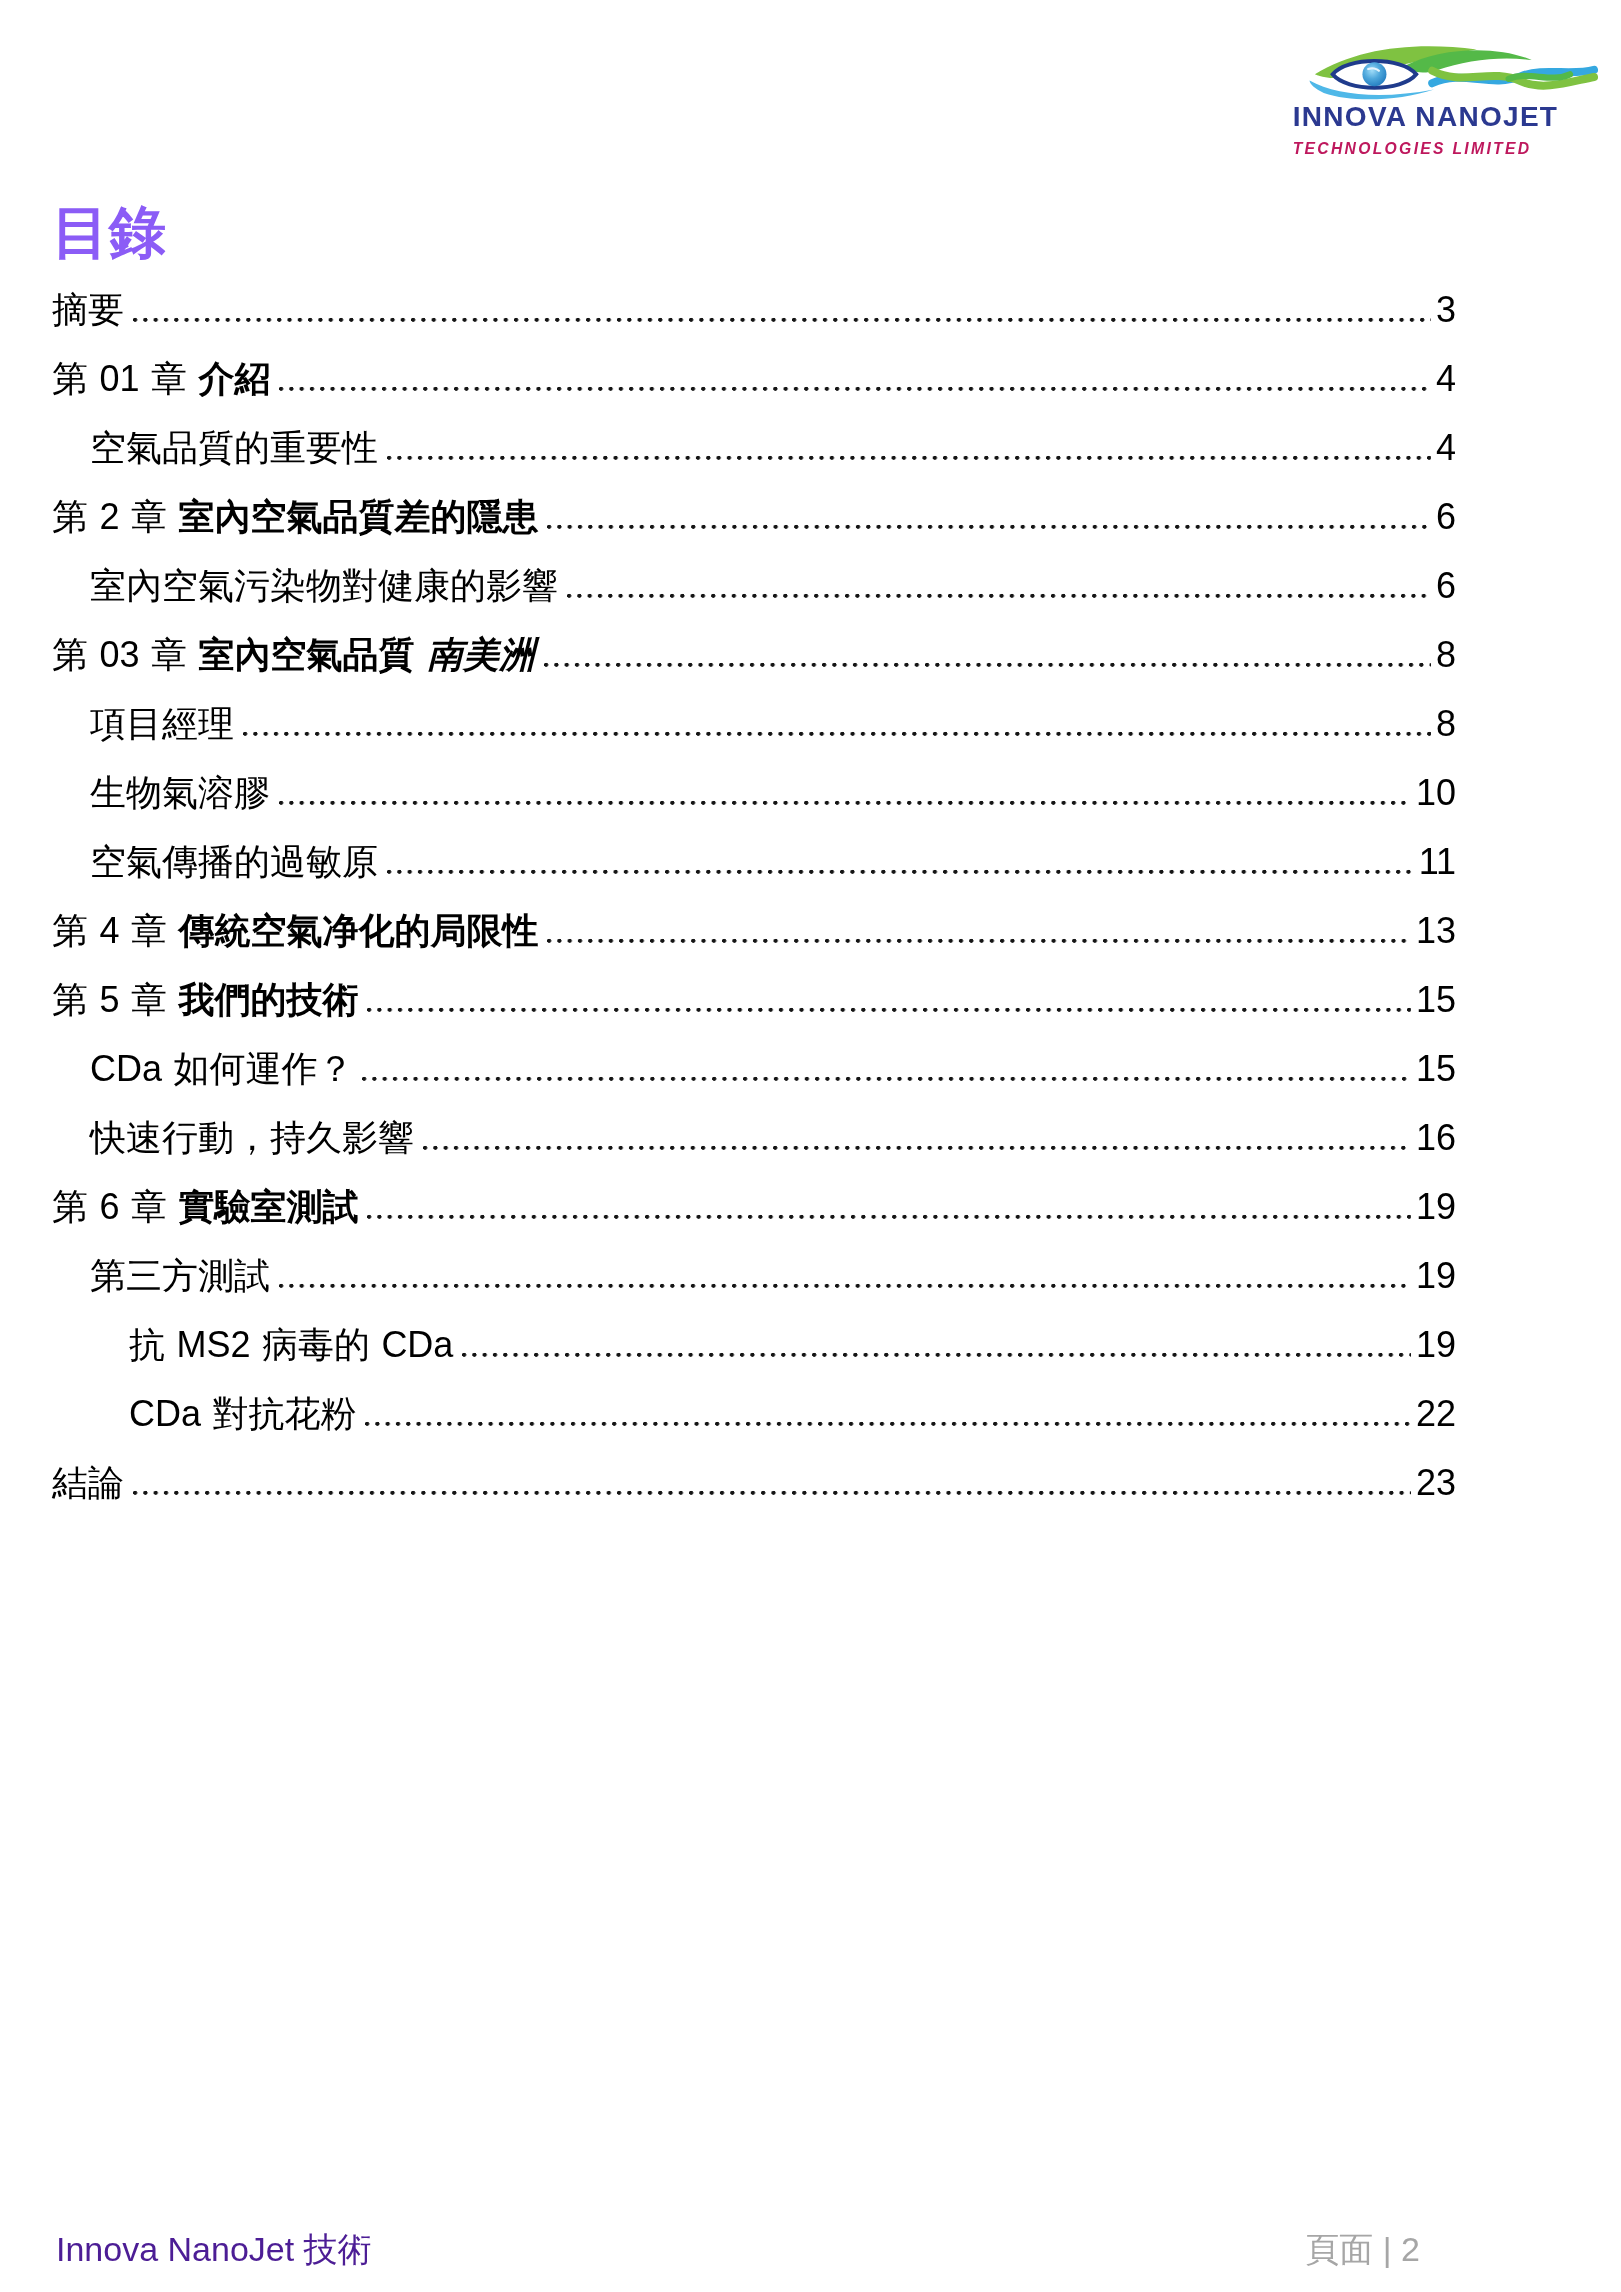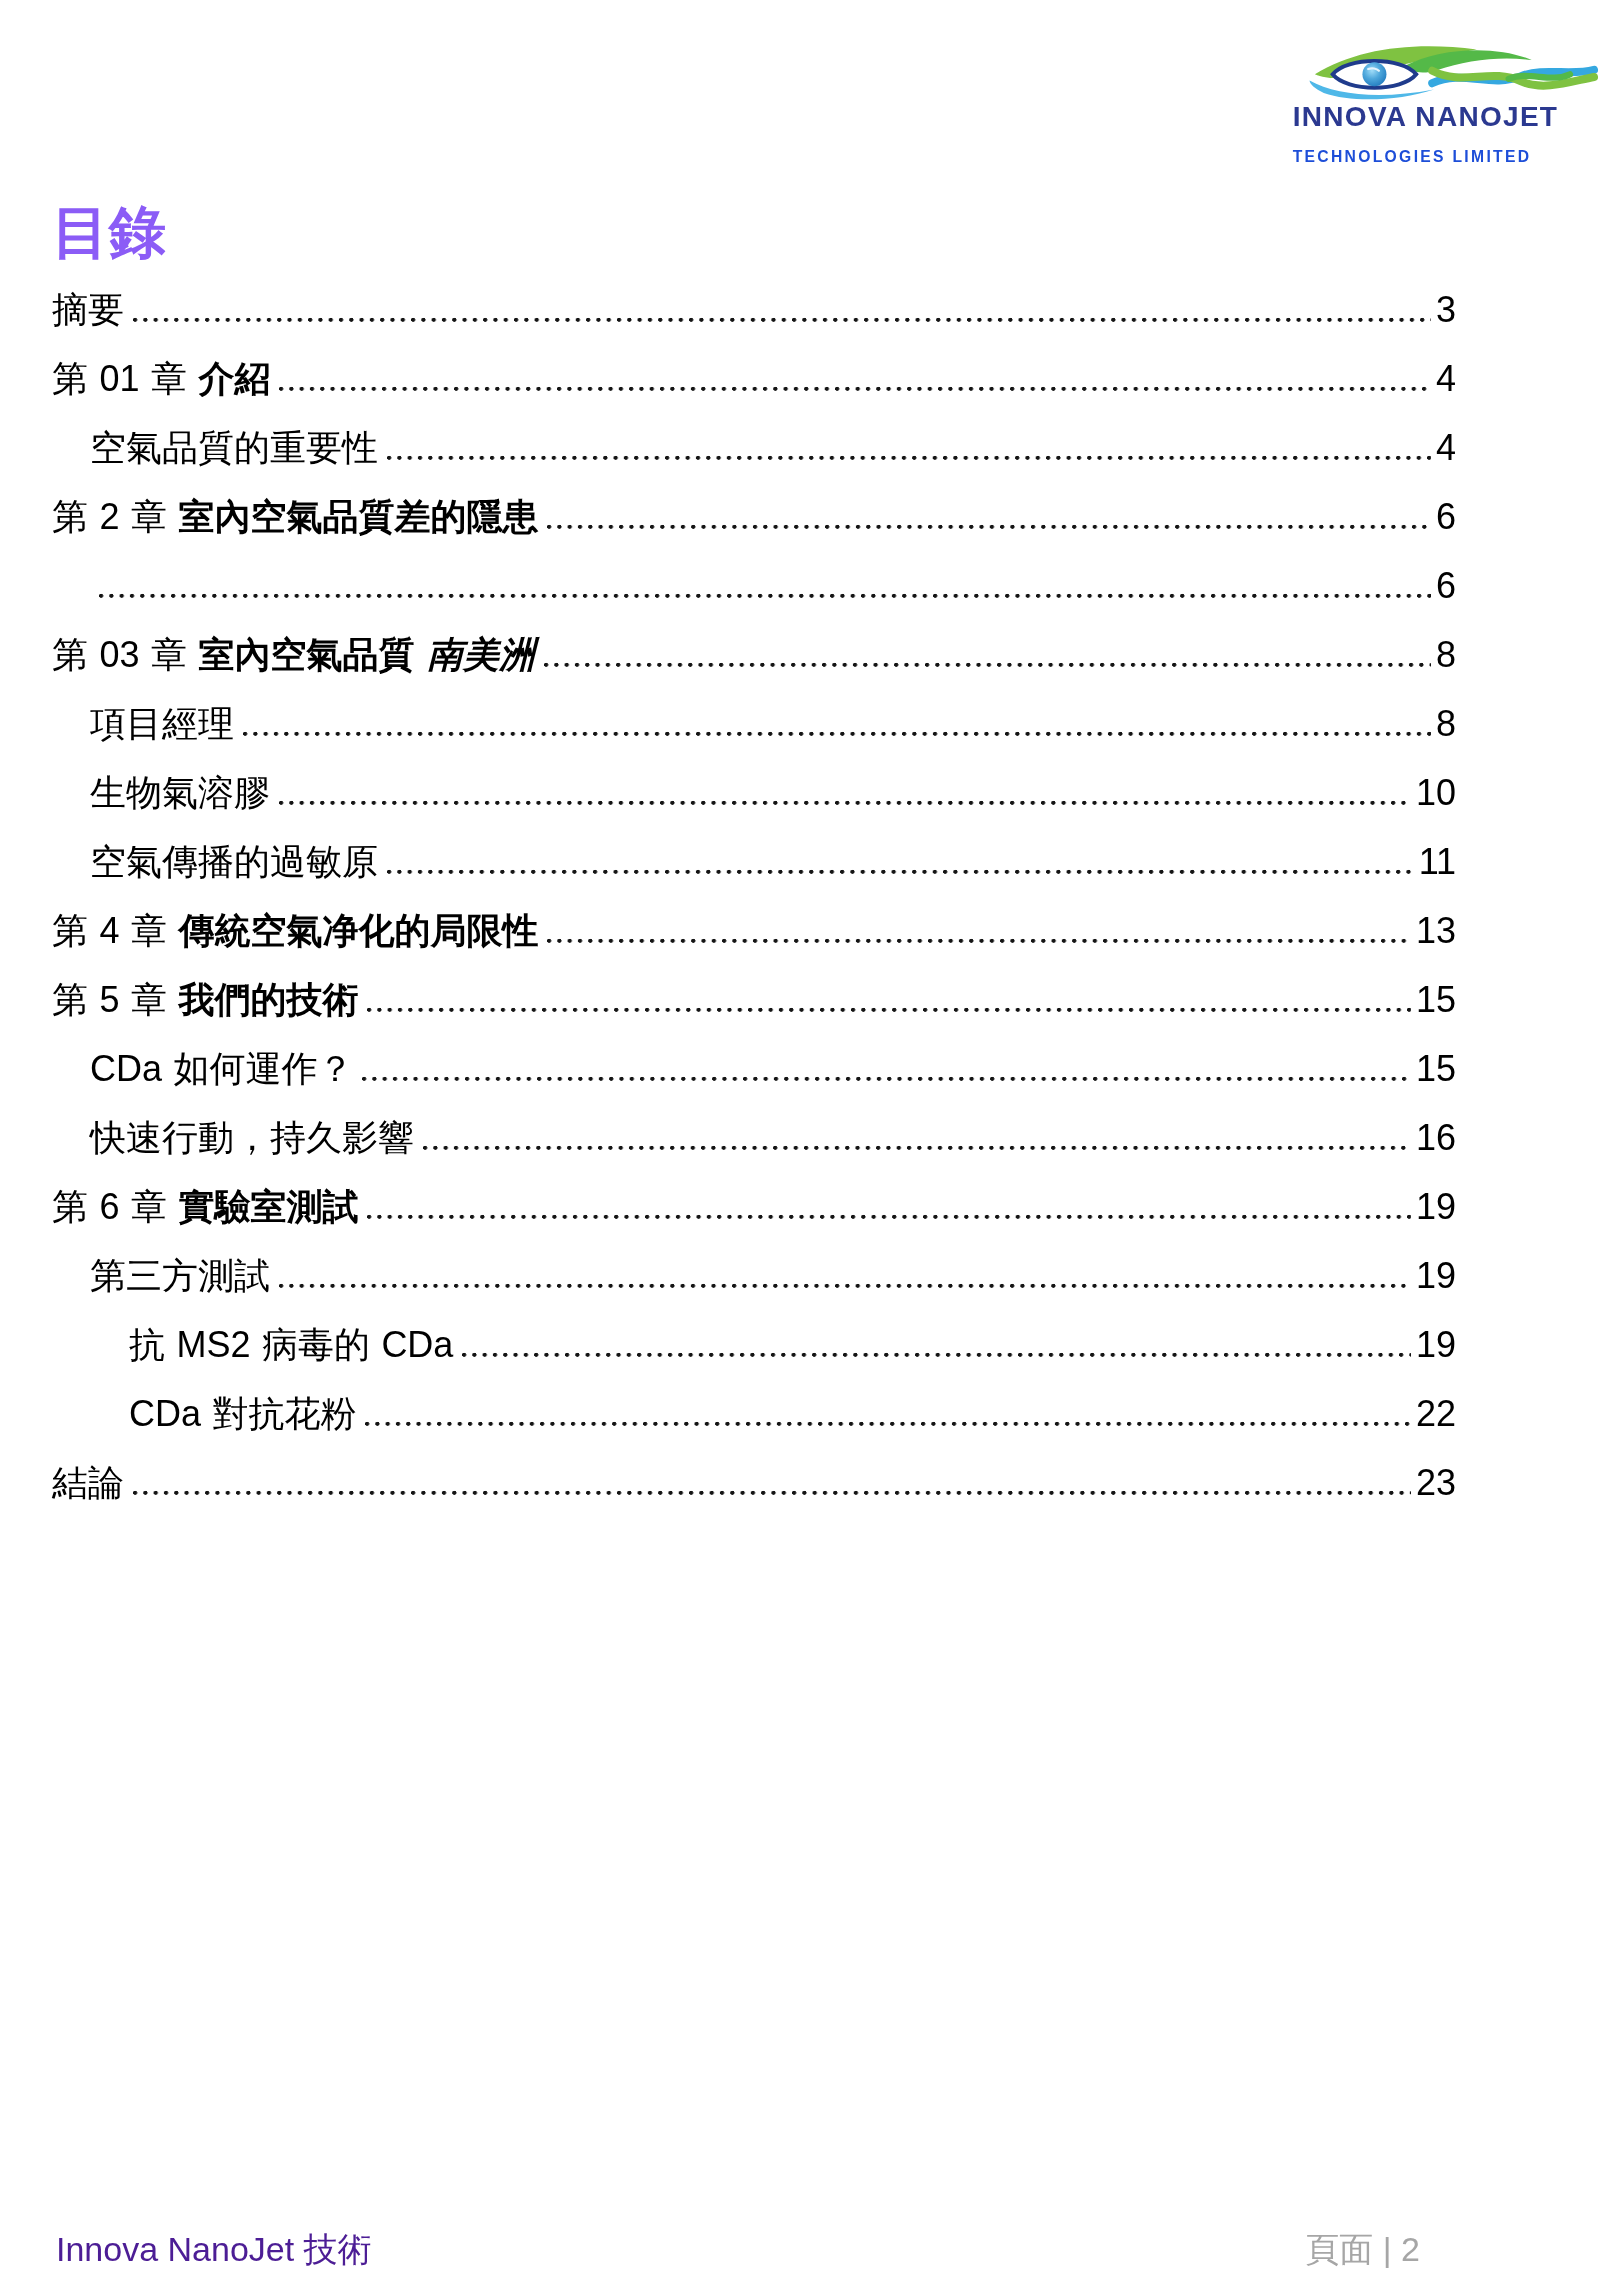--- a/index.html
+++ b/index.html
@@ -13,22 +13,22 @@
     position:absolute; top:37px; right:14.3px; width:315px; text-align:left;
   }
   .logo svg { display:block; margin:0 auto; }
   .logo-name {
     font-family:"Liberation Sans", sans-serif; font-weight:bold;
     font-size:28px; letter-spacing:1.3px; color:#2B3990;
     white-space:nowrap; margin-top:0px;
   }
   .logo-sub {
     font-family:"Liberation Sans", sans-serif; font-weight:bold;
-    font-size:15.7px; letter-spacing:2.3px; color:#1d4ed8;
-    white-space:nowrap; margin-top:15px;
+    font-size:15.7px; letter-spacing:2.3px; color:#be185d;
+    white-space:nowrap; margin-top:7px;font-style:italic;
   }
 
   
   .toc-title {
     position:absolute; left:52px; top:199px; margin:0;
     font-size:57px; font-weight:bold; line-height:1.15;
     font-family:"DejaVu Serif", serif;
   }
 
   
@@ -117,20 +117,21 @@
       <span class="toc-text"><span>空氣品質的重要性</span></span>
       <span class="leader"></span>
       <span class="pagenum">4</span>
     </div>
       <div class="toc-row lvl-0">
       <span class="toc-text"><span>第 </span><span class="seg-sans">2</span><span> 章 </span><span class="seg-bold">室內空氣品質差的隱患</span></span>
       <span class="leader"></span>
       <span class="pagenum">6</span>
     </div>
       <div class="toc-row lvl-1">
+      <span class="toc-text"><span>室內空氣污染物對健康的影響</span></span>
       <span class="leader"></span>
       <span class="pagenum">6</span>
     </div>
       <div class="toc-row lvl-0">
       <span class="toc-text"><span>第 </span><span class="seg-sans">03</span><span> 章 </span><span class="seg-bold">室內空氣品質 </span><span class="seg-bold seg-italic">南美洲</span></span>
       <span class="leader"></span>
       <span class="pagenum">8</span>
     </div>
       <div class="toc-row lvl-1">
       <span class="toc-text"><span>項目經理</span></span>

